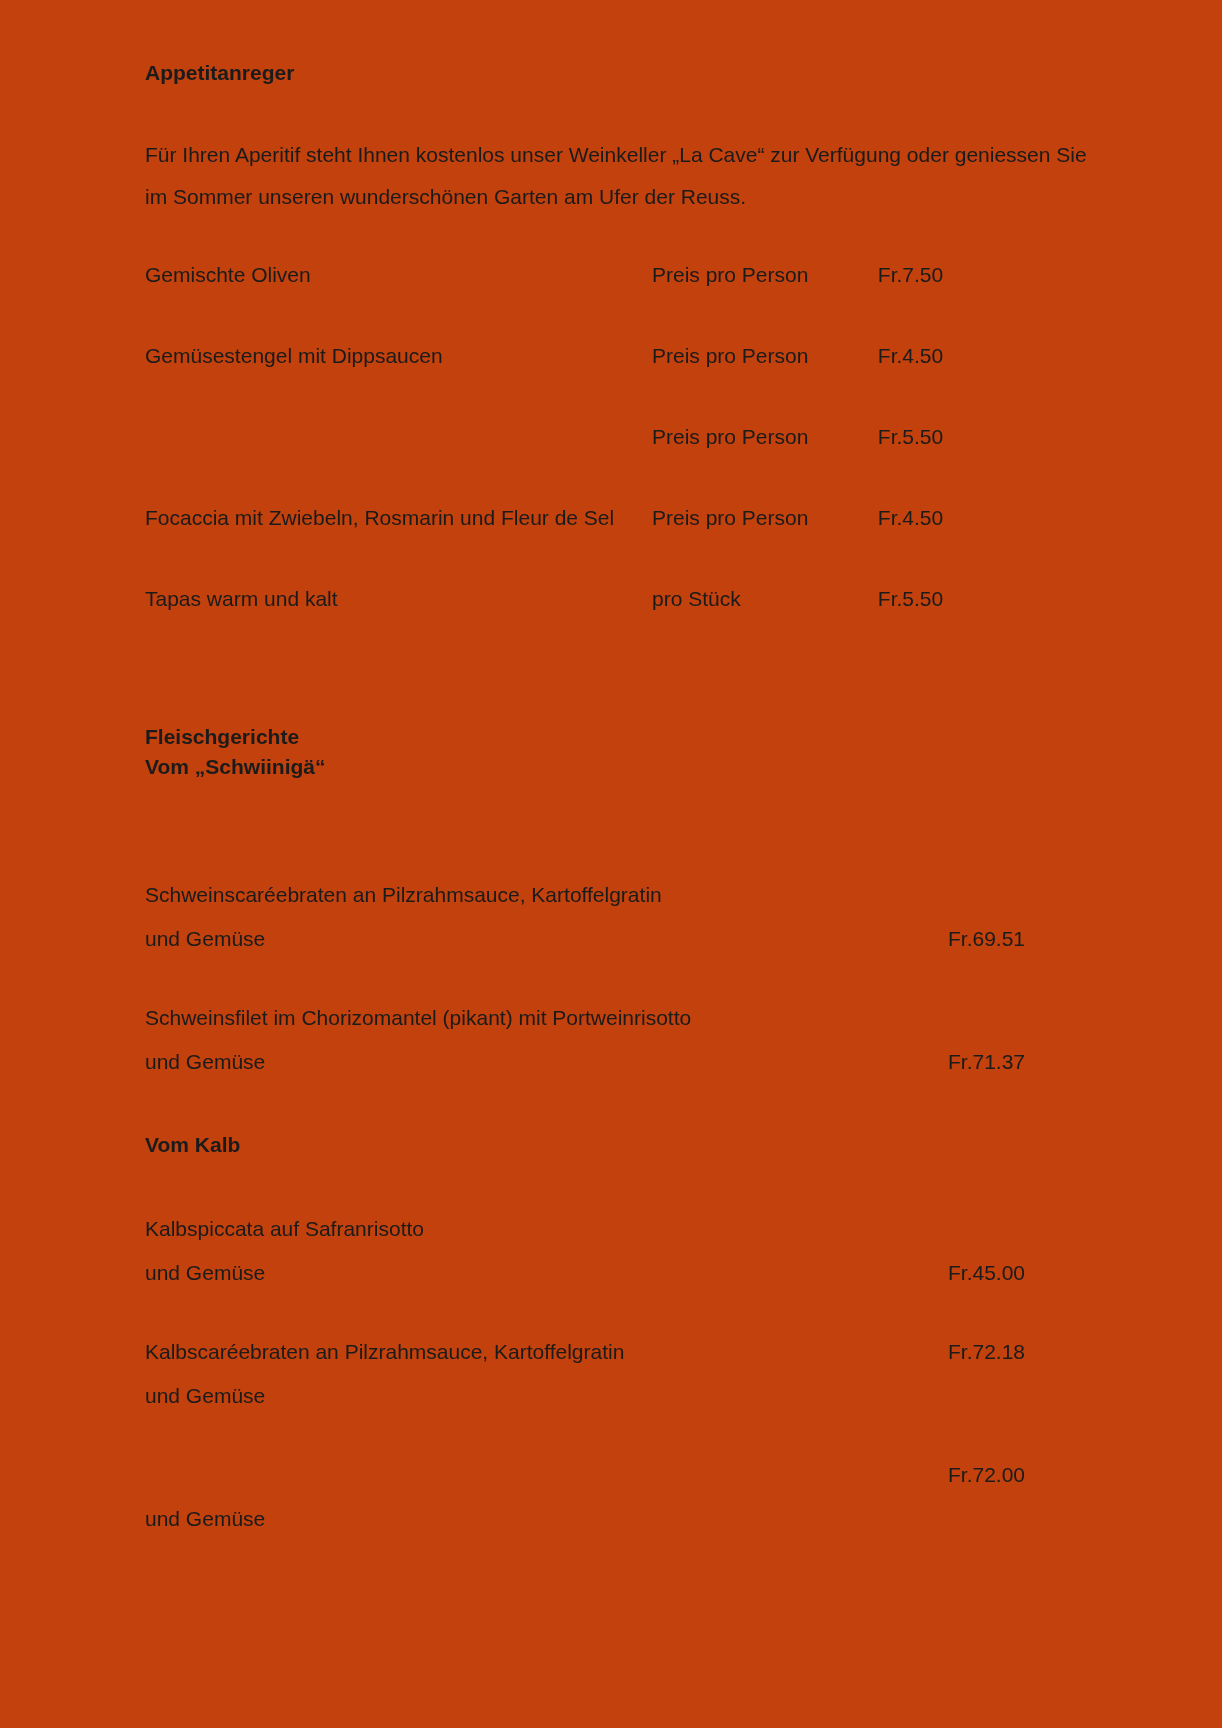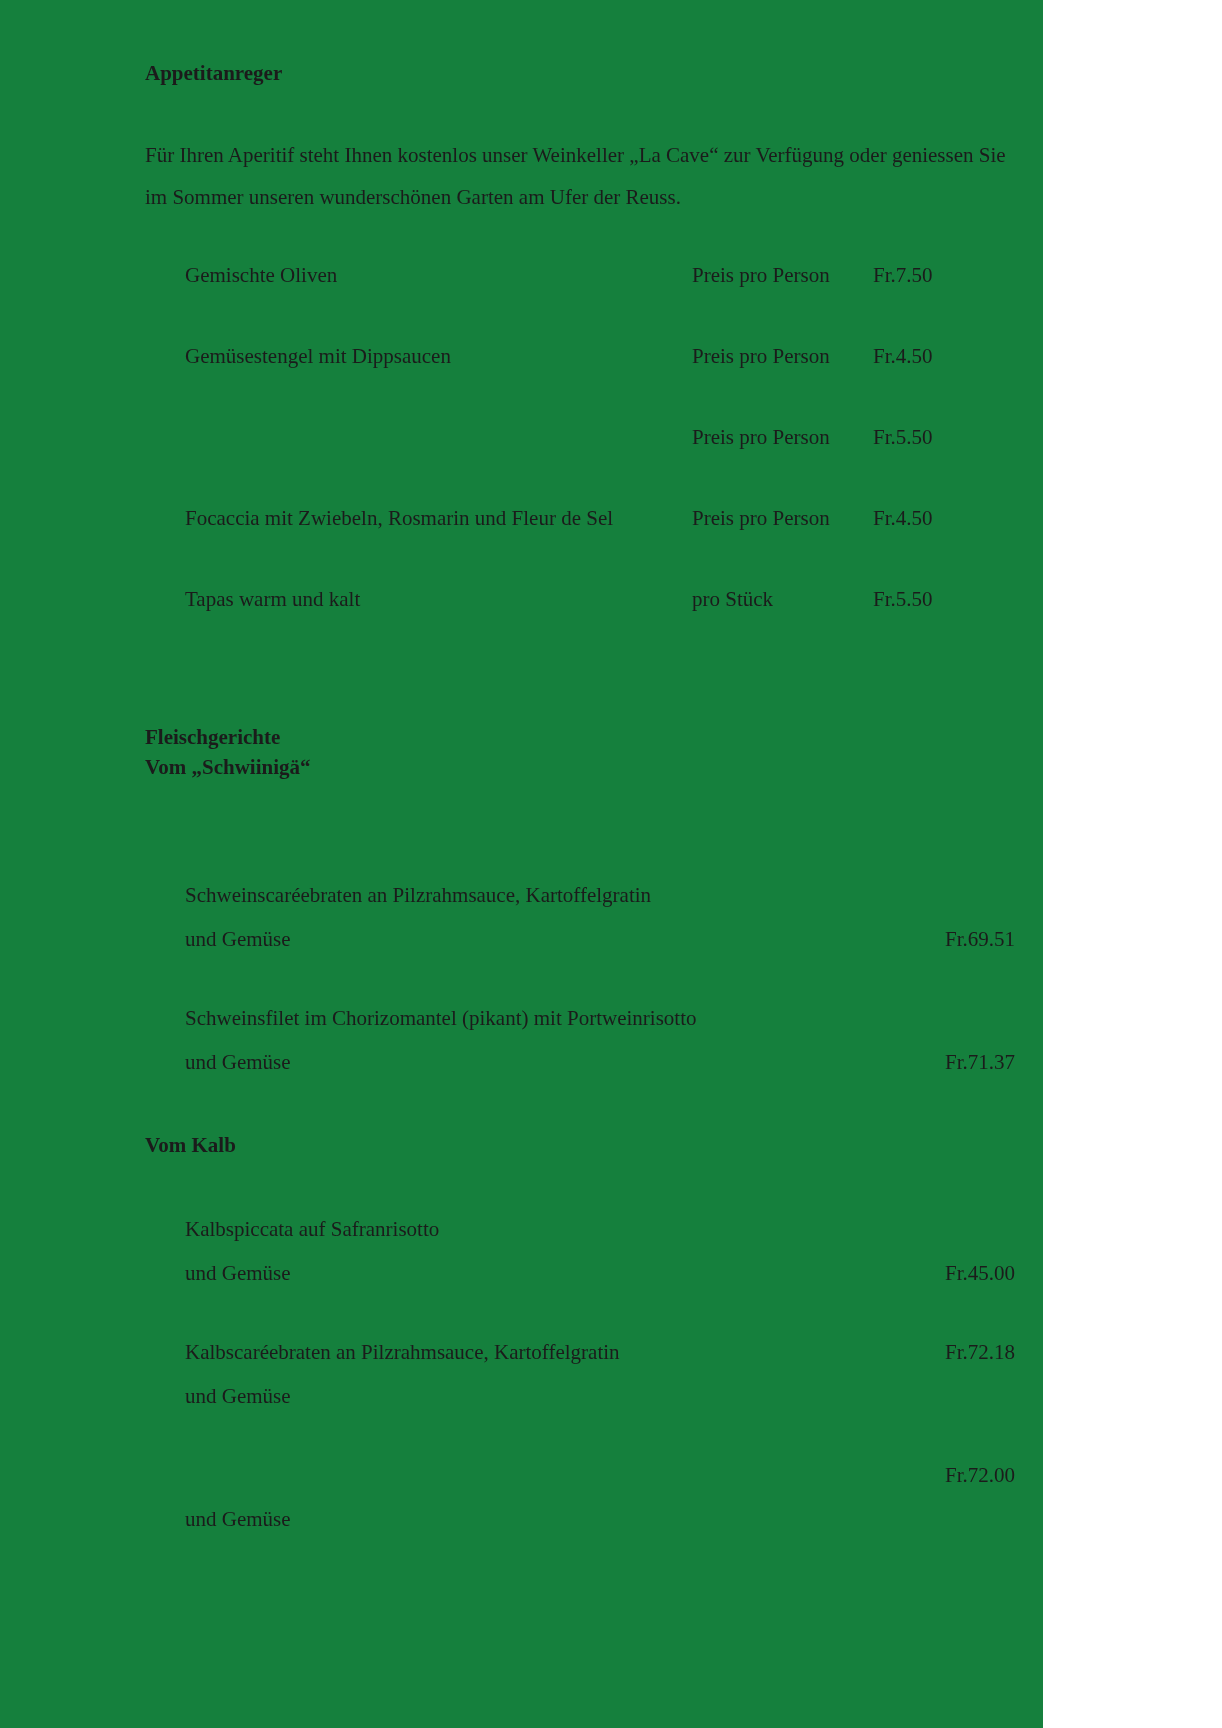--- a/index.html
+++ b/index.html
@@ -2,52 +2,52 @@
 <html lang="de"><head>
 <meta charset="utf-8">
 <style>
   html, body {
     margin: 0;
     padding: 0;
     background: #ffffff;
   }
   .page {
     position: relative;
-    width: 1043px;
+    width: 1222px;
     height: 1728px;
-    background: #15803d;
-    font-family: Liberation Serif, serif;
+    background: #c2410c;
+    font-family: Liberation Sans, sans-serif;
     font-size: 21px;
     color: #1b1b1b;
     overflow: hidden;
   }
   .t {
     position: absolute;
     margin: 0;
     line-height: 26px;
     white-space: pre;
     font-weight: normal;
     font-size: 21px;
   }
   .b { font-weight: bold; }
   .row {
     position: absolute;
     left: 0;
     width: 100%;
     height: 26px;
   }
-  .row .t { top: 0; margin-left: 40px; }
+  .row .t { top: 0; }
   .name  { left: 145px; }
   .head  { left: 145px; }
   .unit  { left: 652px; }
   .price {
     position: absolute;
     top: 0;
     display: flex;
-    justify-content: flex-start;
+    justify-content: center;
     line-height: 26px;
     white-space: pre;
   }
   .price-a { left: 873px; width: 75px; }
   .price-m { left: 945px; width: 83px; }
 </style>
 </head>
 <body>
 
 <div class="page">

